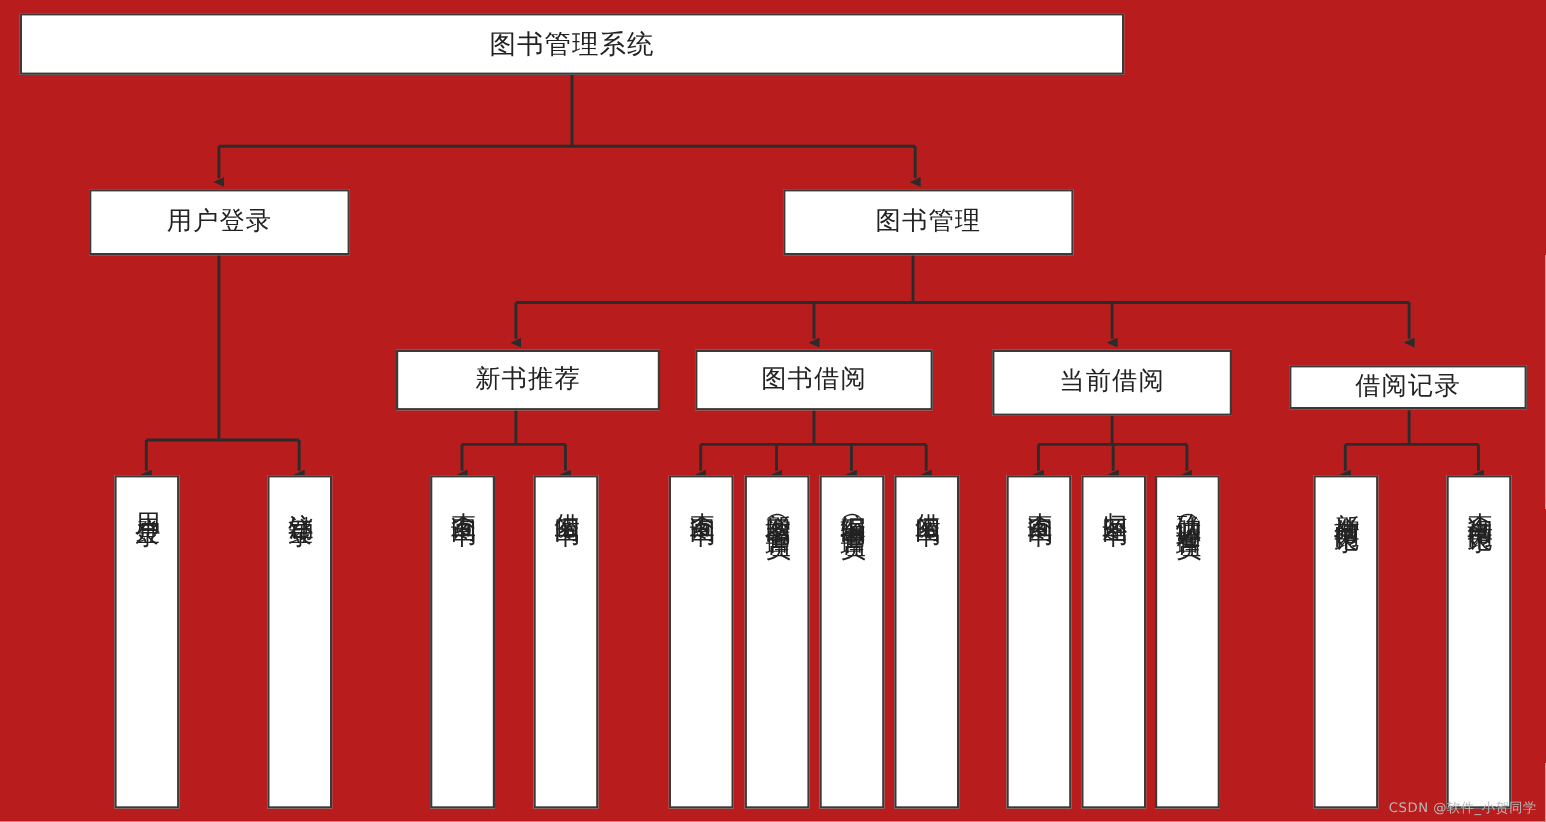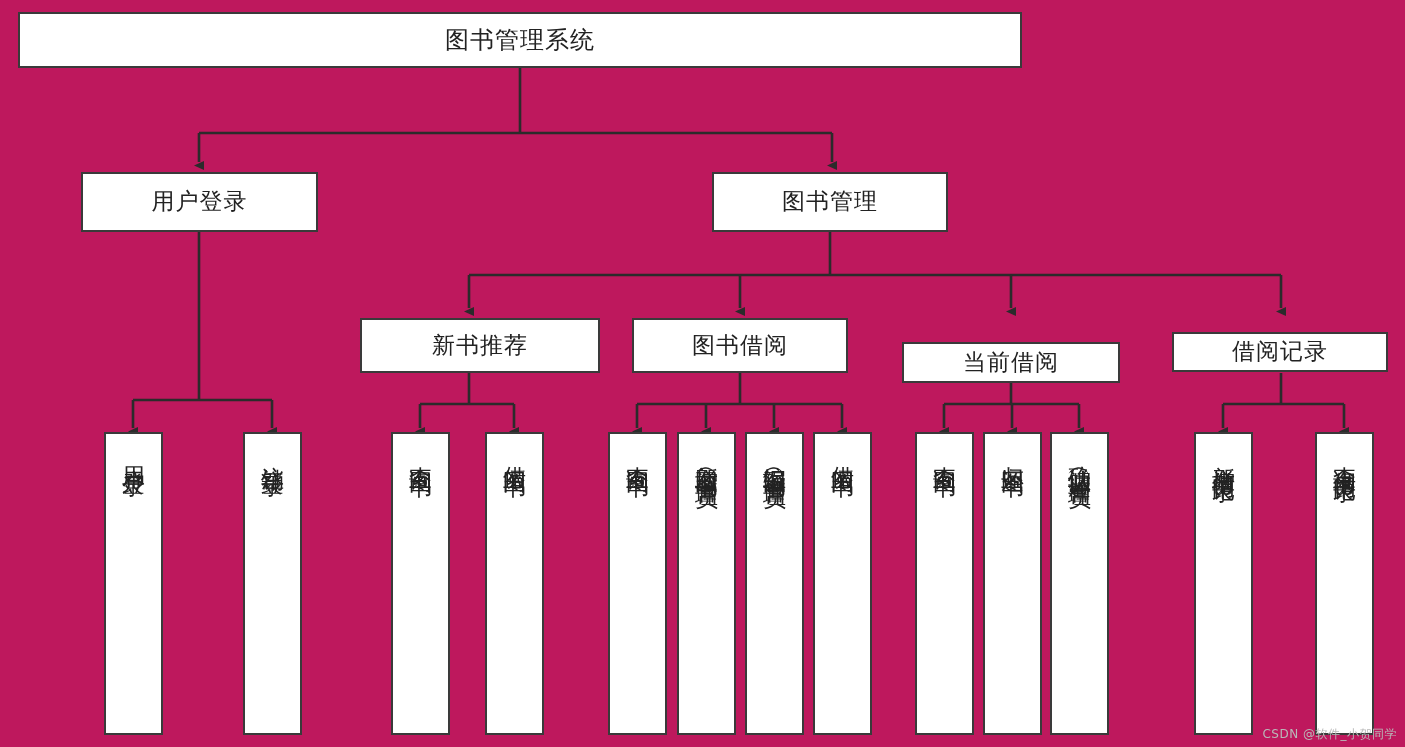--- a/index.html
+++ b/index.html
@@ -7,21 +7,21 @@
     padding: 0;
     background: #ffffff;
   }
   body {
     font-family: "DejaVu Sans", "Liberation Sans", sans-serif;
   }
   #canvas {
     position: relative;
     width: 1405px;
     height: 747px;
-    background: #be185d;
+    background: #b91c1c;
     overflow: hidden;
     text-align: right;
   }
   svg#wires {
     position: absolute;
     left: 0;
     top: 0;
     width: 1405px;
     height: 747px;
     pointer-events: none;
@@ -125,31 +125,31 @@
     </g>
   </svg>
 
   <div class="node horizontal root" style="left:18px; top:12px; width:1004px; height:56px;">
     <span>图书管理系统</span>
   </div>
 
   <div class="node horizontal" style="left:81px; top:172px; width:237px; height:60px;">
     <span>用户登录</span>
   </div>
-  <div class="node horizontal" style="left:712px; top:172px; width:236px; height:60px;">
+  <div class="node horizontal" style="left:712px; top:172px; width:264px; height:60px;">
     <span>图书管理</span>
   </div>
 
   <div class="node horizontal" style="left:360px; top:318px; width:240px; height:55px;">
     <span>新书推荐</span>
   </div>
   <div class="node horizontal" style="left:632px; top:318px; width:216px; height:55px;">
     <span>图书借阅</span>
   </div>
-  <div class="node horizontal" style="left:902px; top:318px; width:218px; height:41px;margin-top:24px;">
+  <div class="node horizontal" style="left:902px; top:318px; width:218px; height:60px;">
     <span>当前借阅</span>
   </div>
   <div class="node horizontal" style="left:1172px; top:332px; width:216px; height:40px;">
     <span>借阅记录</span>
   </div>
 
   <div class="node vertical" style="left:104px; top:432px; width:59px; height:303px;">
     <span class="vtext">用户登录</span>
   </div>
   <div class="node vertical" style="left:243px; top:432px; width:59px; height:303px;">

